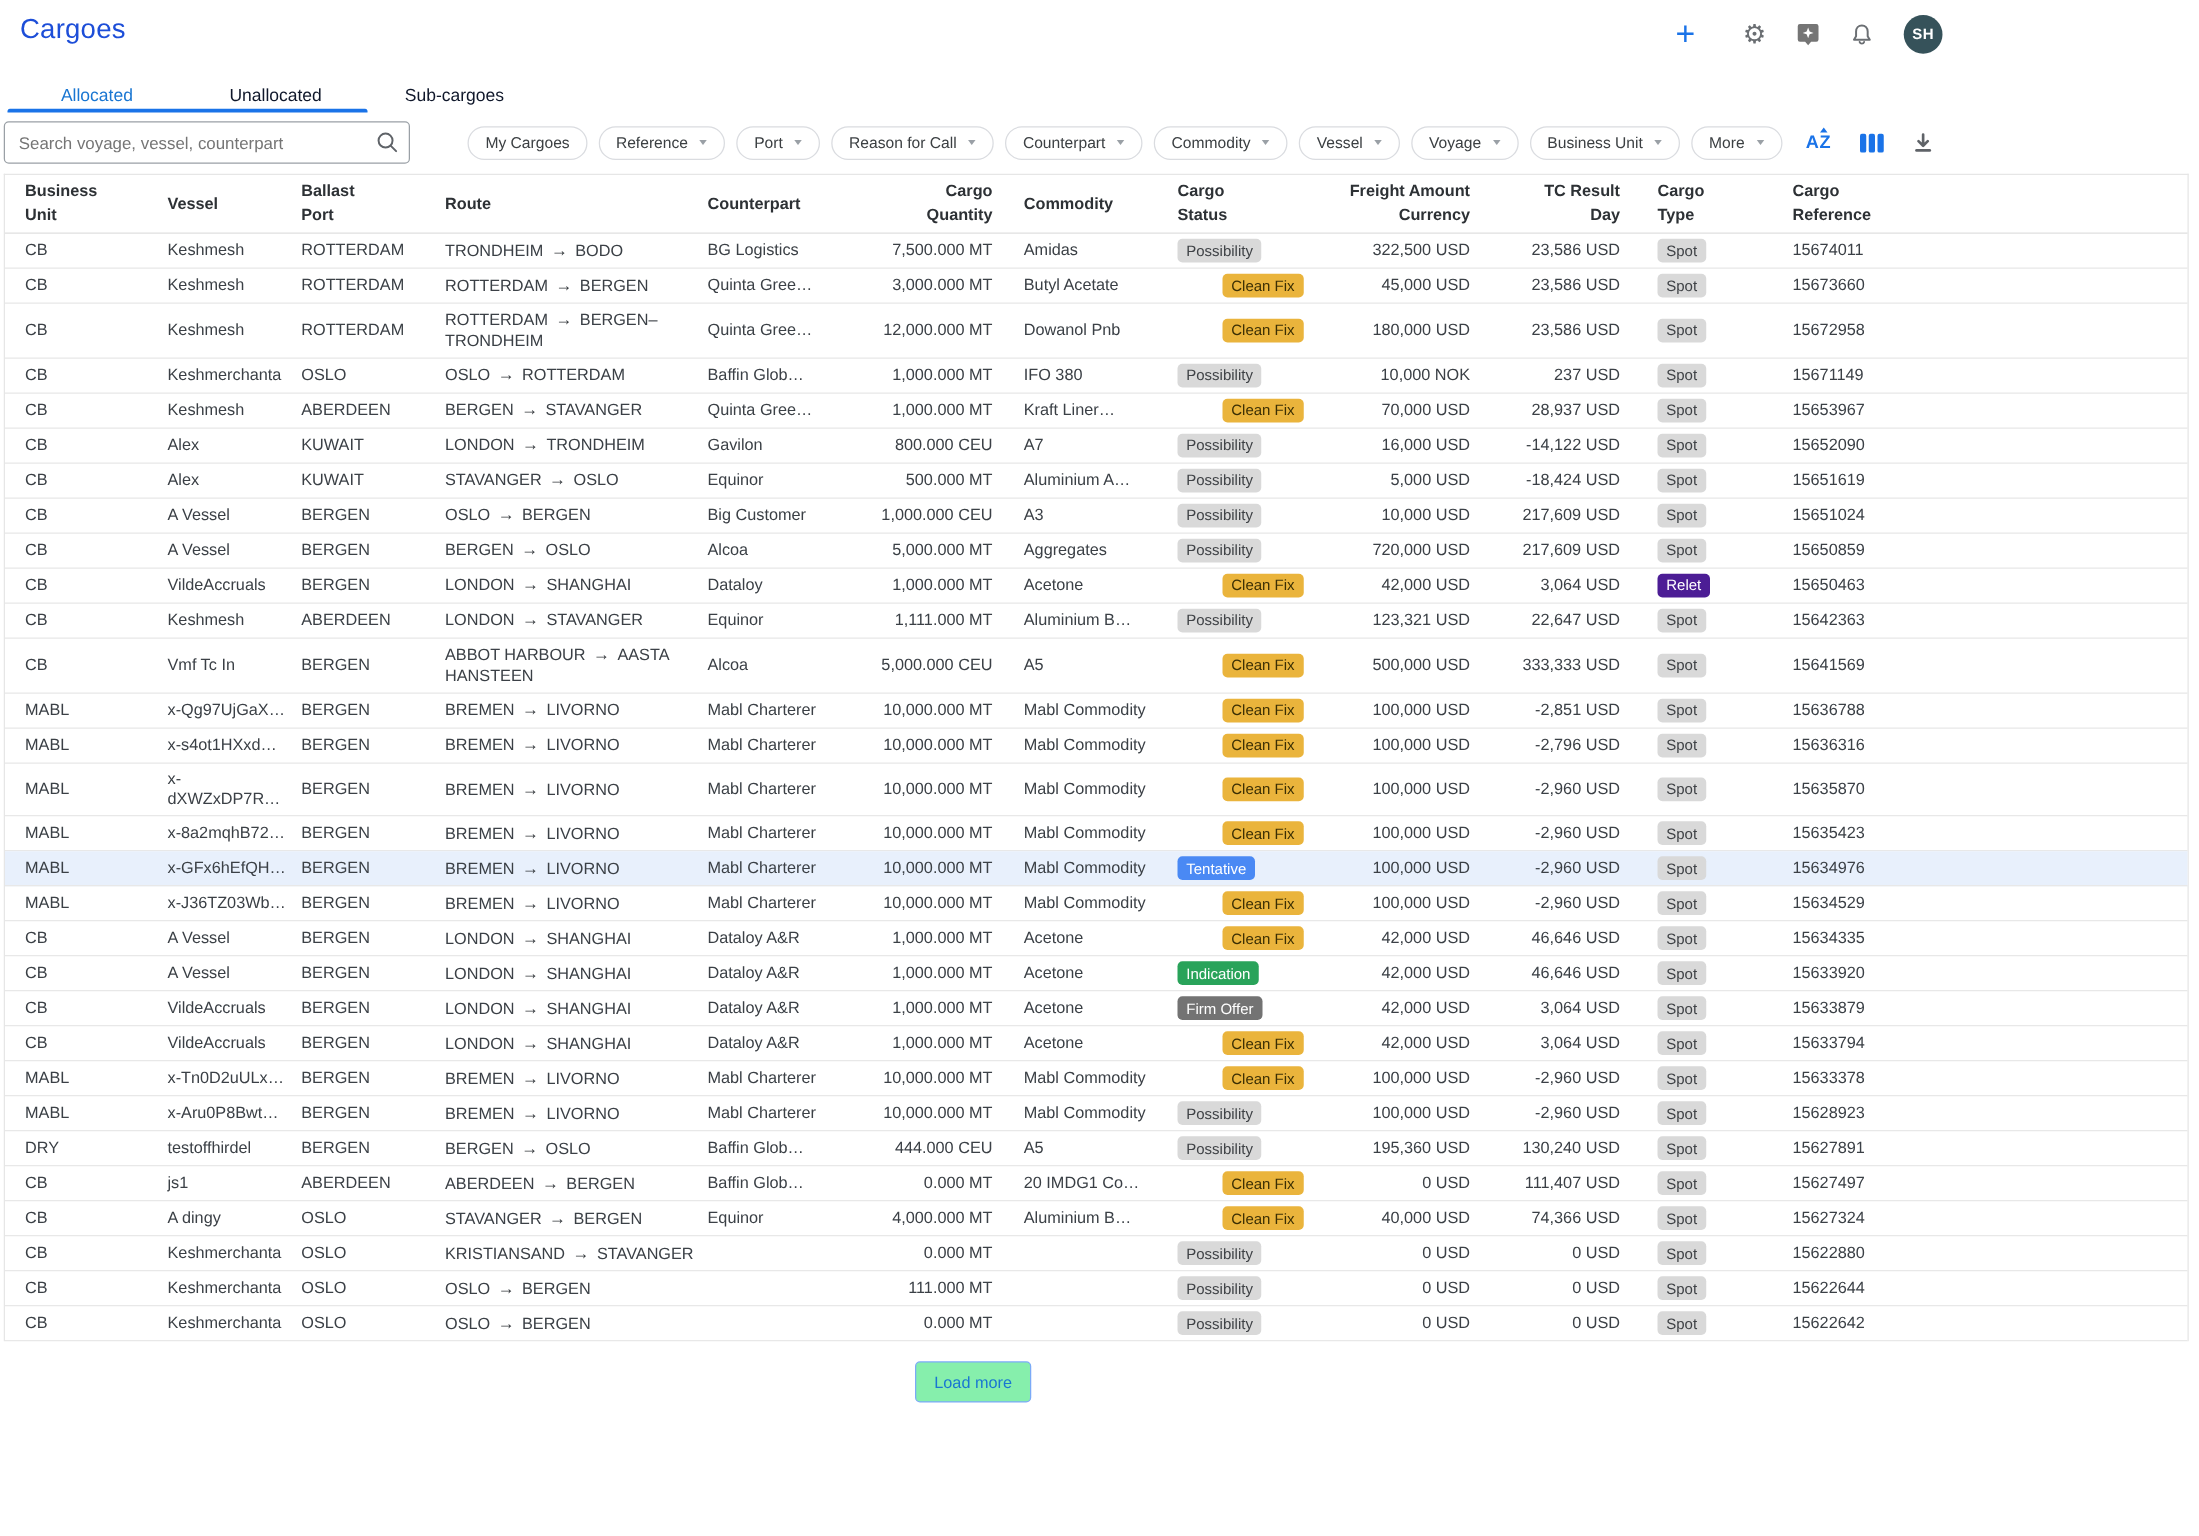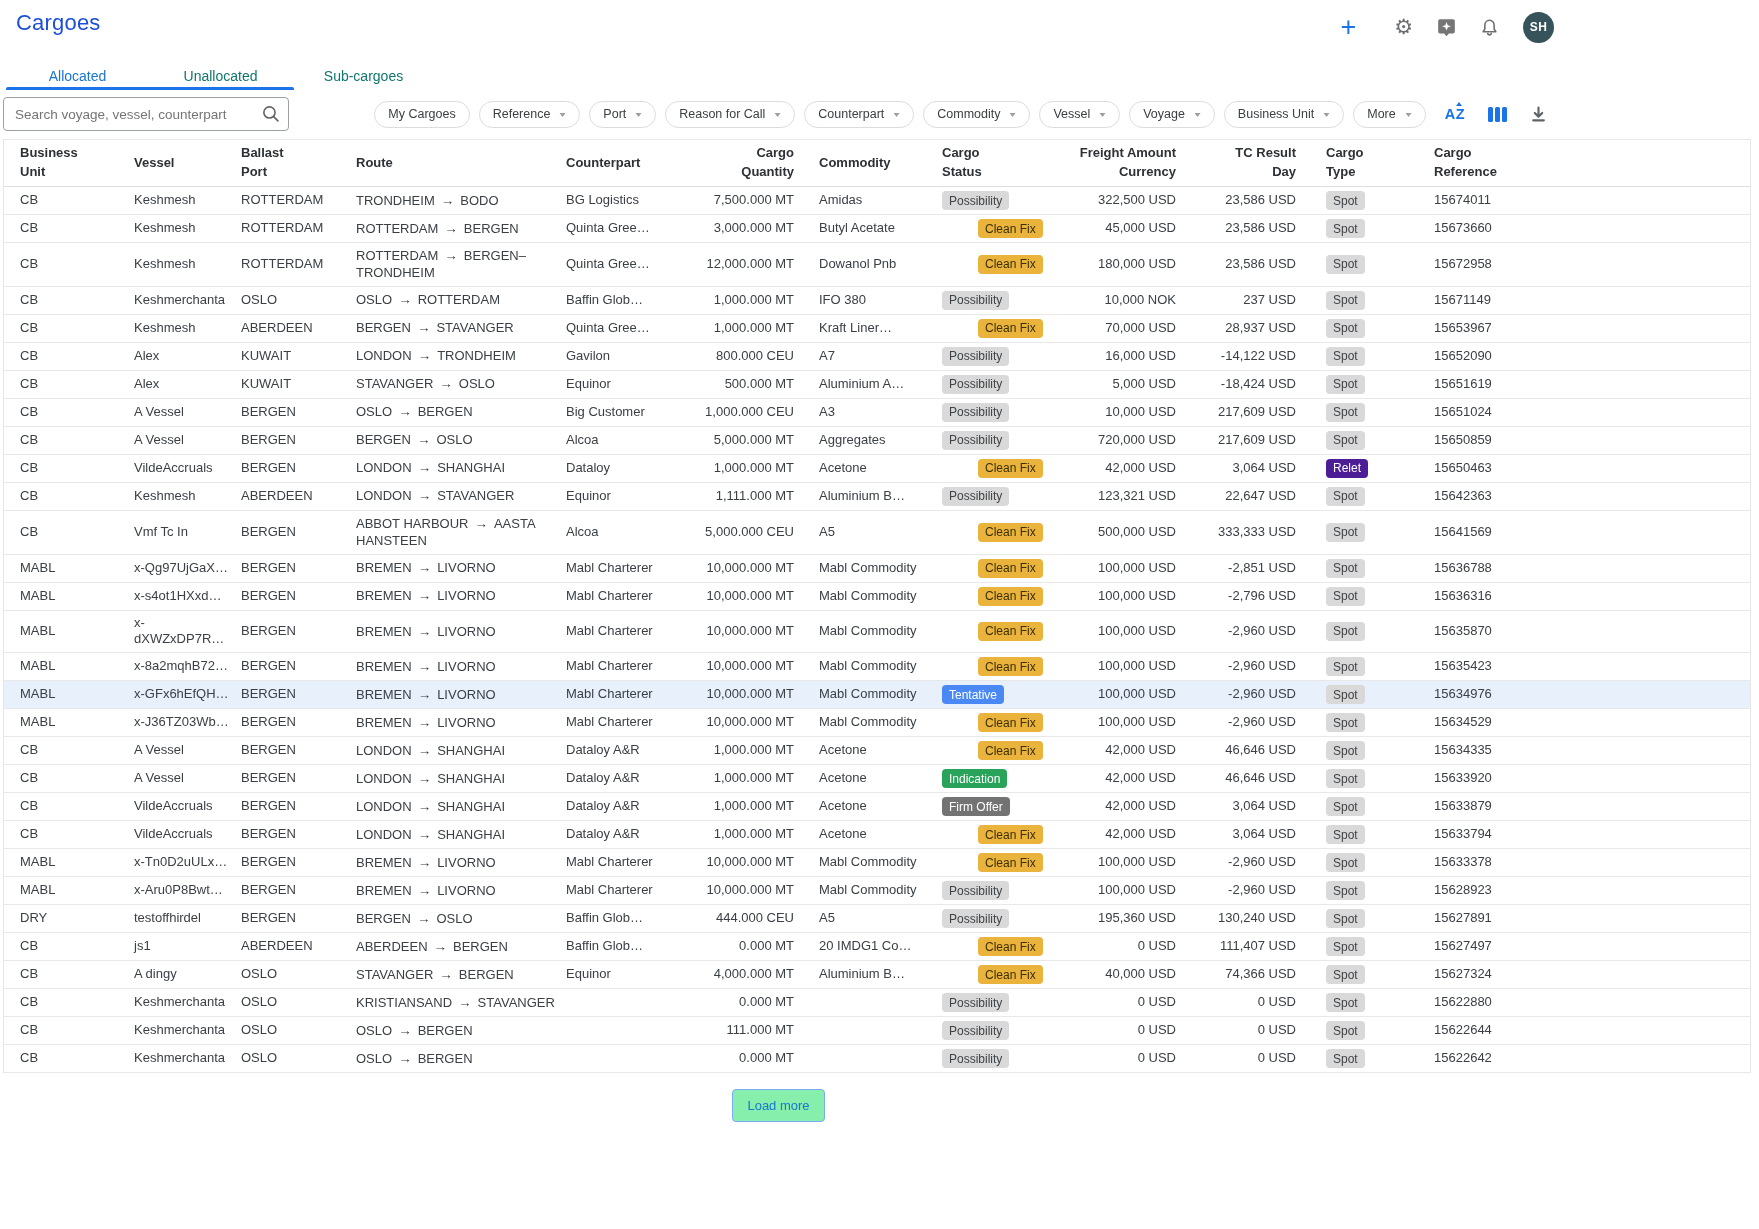--- a/index.html
+++ b/index.html
@@ -8,26 +8,26 @@
 
   .topbar { display:flex; align-items:flex-start; justify-content:space-between; padding:10px 205px 0 16px; height:44px; }
   .page-title { font-size:22px; font-weight:500; color:#1d4ed8; letter-spacing:.2px; }
   .top-icons { display:flex; align-items:center; gap:24px; margin-top:2px; }
   .icon-btn { background:none; border:none; cursor:pointer; display:flex; align-items:center; justify-content:center; height:30px; }
   .plus-icon { color:#1a73e8; font-size:27px; font-weight:300; line-height:1; margin-right:14px; }
   .gear-glyph { font-family:"DejaVu Sans", sans-serif; font-size:21px; color:#6b6f73; line-height:1; }
   .avatar { width:31px; height:31px; border-radius:50%; background:#36525a; color:#fff; font-size:12px; font-weight:700; display:flex; align-items:center; justify-content:center; letter-spacing:.4px; }
 
   .tabs { position:relative; display:flex; margin:10px 0 0 6px; height:36px; }
-  .tab { width:143px; text-align:center; font-size:14px; font-weight:500; color:#0f766e; padding-top:8px; cursor:pointer; background:none; border:none; font-family:inherit; }
+  .tab { width:143px; text-align:center; font-size:14px; font-weight:500; color:#0f172a; padding-top:8px; cursor:pointer; background:none; border:none; font-family:inherit; }
   .tab.active { color:#1976d2; }
   .tab-indicator { position:absolute; left:0; bottom:0; width:288px; height:3px; background:#1a73e8; border-radius:2px 2px 0 0; }
 
   .controls-row { display:flex; align-items:center; margin:5px 212px 0 3px; height:38px; }
-  .search-box { position:relative; width:286px; height:34px;border-radius:13px; }
+  .search-box { position:relative; width:325px; height:34px;border-radius:13px; }
   .search-box input { width:100%; height:100%; border:1px solid #9aa0a6; border-radius:4px; padding:0 34px 0 11px; font-size:13.5px; font-family:inherit; color:#202124; outline:none; }
   .search-box input::placeholder { color:#757575; }
   .search-icon { position:absolute; right:9px; top:7px; }
   .chips { display:flex; align-items:center; gap:9px; margin-left:auto; }
   .chip { display:flex; align-items:center; height:27px; padding:0 13px; border:1px solid #dadce0; border-radius:14px; background:#fff; font-size:12.5px; font-weight:500; color:#3c4043; cursor:pointer; font-family:inherit; white-space:nowrap; }
   .caret { font-size:7px; color:#9aa0a6; margin-left:9px; transform:scaleX(1.45); }
   .tool-icons { display:flex; align-items:center; gap:23px; margin-left:19px; }
   .az-wrap { position:relative; color:#1a73e8; font-weight:700; font-size:14.5px; letter-spacing:.5px; }
   .az-wrap:after { content:""; position:absolute; top:-4px; left:55%; border-left:3px solid transparent; border-right:3px solid transparent; border-bottom:4px solid #1a73e8; }
   .cols-icon { display:flex; gap:2px; }

